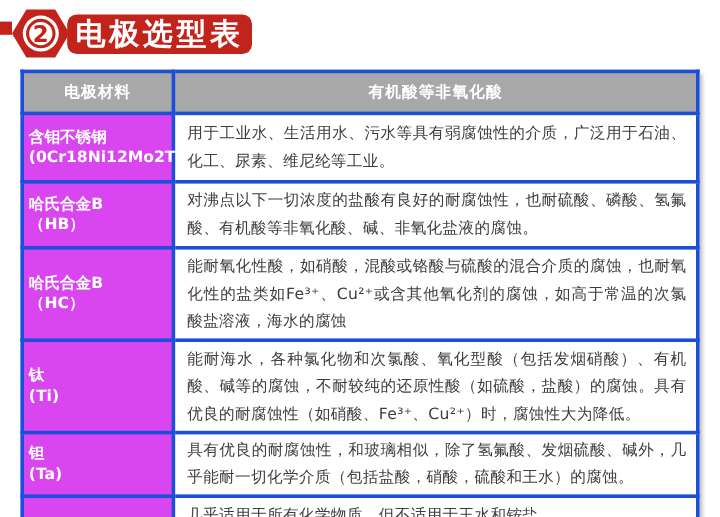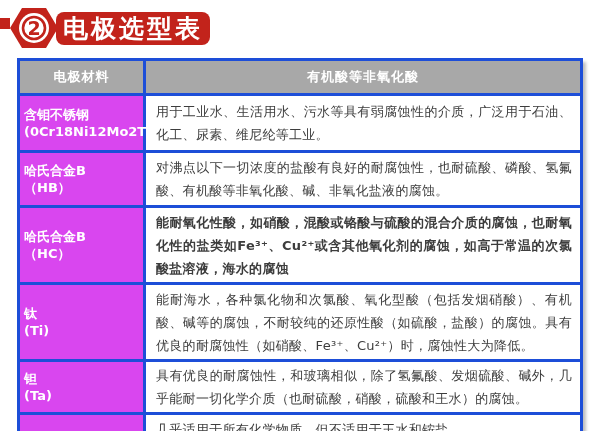--- a/index.html
+++ b/index.html
@@ -33,21 +33,21 @@
   td.mat{
     background:#d946ef;color:#ffffff;font-size:13px;font-weight:bold;
     line-height:17px;padding:2px 4px;
   }
   td.desc{
     background:#ffffff;color:#3d3d3d;font-size:13px;line-height:23px;
     padding:2px 8px 2px 10px;text-align:justify;letter-spacing:0.3px;margin-left:32px;
   }
   tr.r0 td{height:50px;}
   tr.r1 td{height:48px;}
-  tr.r2 td{height:70px;font-weight:bold;}
+  tr.r2 td{height:70px;}
   tr.r3 td{height:70px;}
   tr.r4 td{height:46px;}
   tr.r5 td{height:22px;}
   tr.r6 td{height:24px;}
 </style>
 </head>
 <body>
 
 <div class="stage">
 
@@ -100,21 +100,21 @@
         <div>钛</div>
         <div>(Ti)</div>
       </td>
       <td class="desc">能耐海水，各种氯化物和次氯酸、氧化型酸（包括发烟硝酸）、有机酸、碱等的腐蚀，不耐较纯的还原性酸（如硫酸，盐酸）的腐蚀。具有优良的耐腐蚀性（如硝酸、Fe³⁺、Cu²⁺）时，腐蚀性大为降低。</td>
     </tr>
     <tr class="r4">
       <td class="mat">
         <div>钽</div>
         <div>(Ta)</div>
       </td>
-      <td class="desc">具有优良的耐腐蚀性，和玻璃相似，除了氢氟酸、发烟硫酸、碱外，几乎能耐一切化学介质（也耐硫酸，硝酸，硫酸和王水）的腐蚀。</td>
+      <td class="desc">具有优良的耐腐蚀性，和玻璃相似，除了氢氟酸、发烟硫酸、碱外，几乎能耐一切化学介质（包括盐酸，硝酸，硫酸和王水）的腐蚀。</td>
     </tr>
     <tr class="r6">
       <td class="mat">
         
       </td>
       <td class="desc">几乎适用于所有化学物质，但不适用于王水和铵盐。</td>
     </tr>
   </tbody>
     </table>
 

